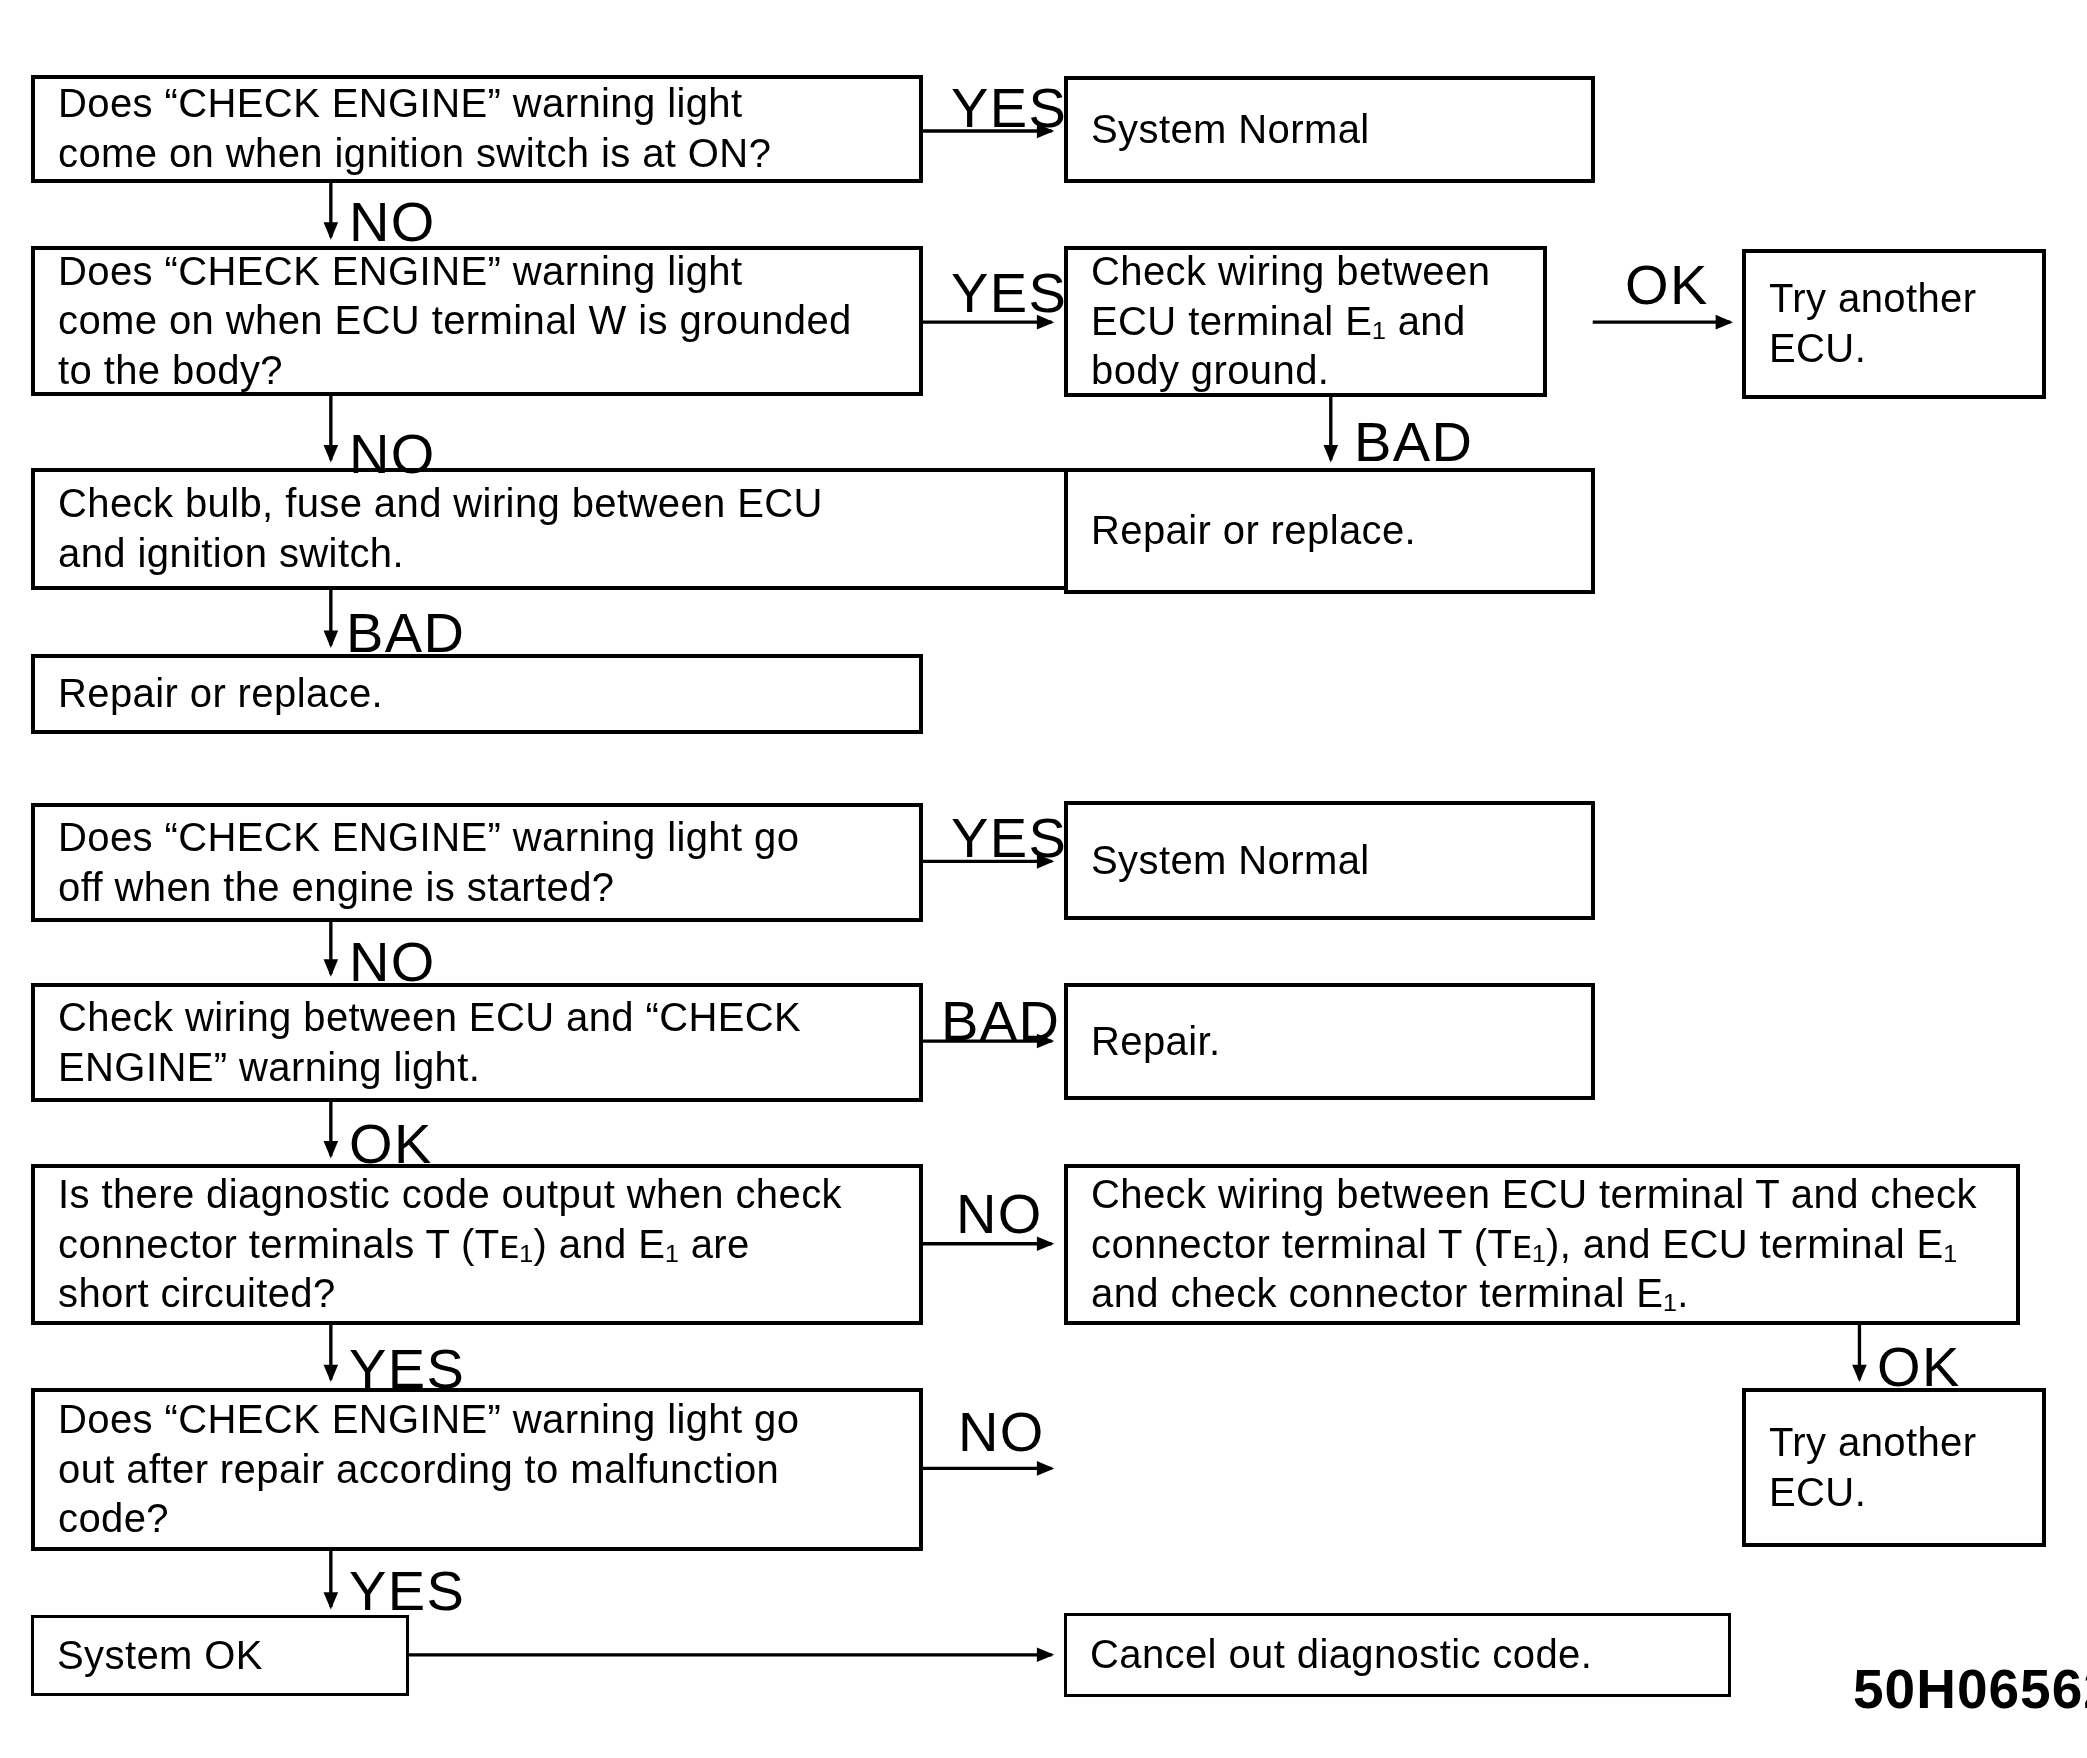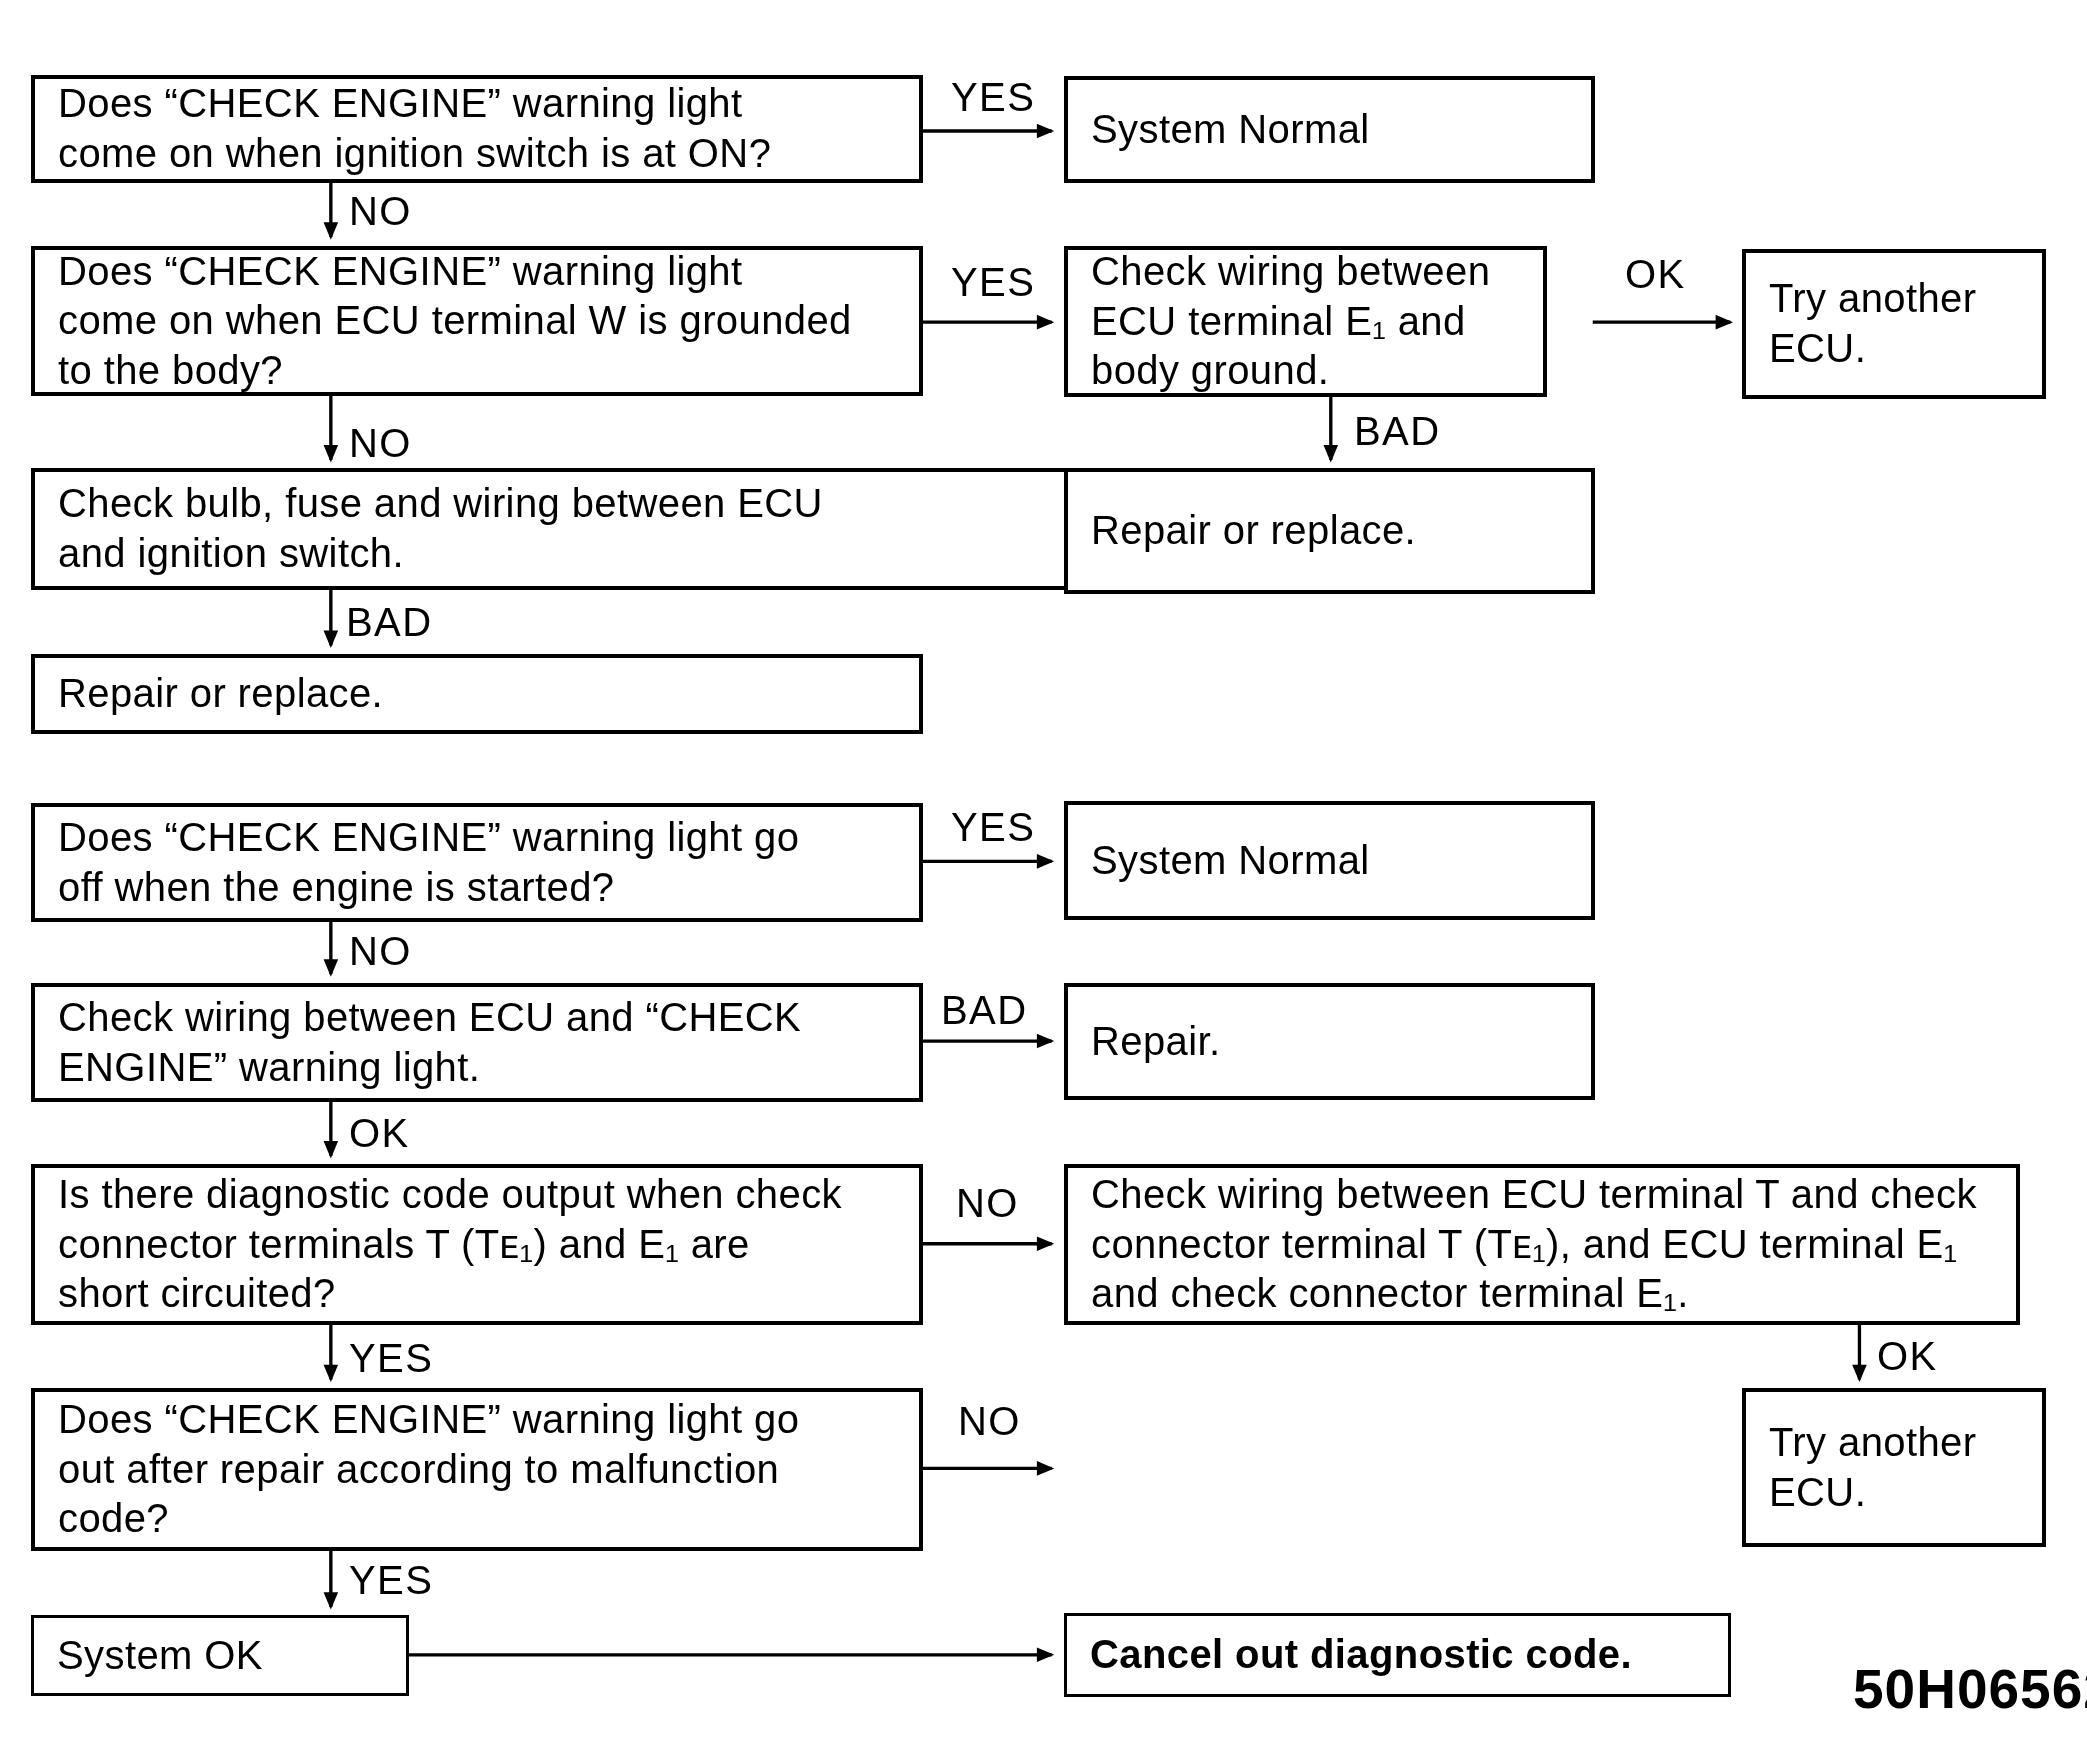--- a/index.html
+++ b/index.html
@@ -11,21 +11,21 @@
   .node {
     position:absolute; box-sizing:border-box;
     border:4.8px solid #000; background:#fff;
     display:flex; align-items:center;
     padding:5.7px 23px;
     font-size:40px; line-height:1.24; letter-spacing:0.4px;
     white-space:pre-line;
   }
   .node.thin { border-width:3.8px; }
   .lbl {
-    position:absolute; font-size:40px; letter-spacing:1.4px;text-align:center;
+    position:absolute; font-size:56px; letter-spacing:1.4px;text-align:center;
   }
   .figid {
     position:absolute; font-size:55px; font-weight:700; letter-spacing:1px;
   }
   svg.wires { position:absolute; left:0; top:0; width:2088px; height:1759px; }
   svg.wires line { stroke:#000; stroke-width:3.5; }
 </style>
 </head>
 <body>
 
@@ -100,21 +100,21 @@
   <div class="node" style="left:31px; top:1388px; width:892px; height:163px;">Does “CHECK ENGINE” warning light go
 out after repair according to malfunction
 code?</div>
 
 
   <div class="node" style="left:1742px; top:1388px; width:304px; height:159px;">Try another
 ECU.</div>
 
   <div class="node thin" style="left:31px; top:1615px; width:378px; height:81px;">System OK</div>
 
-  <div class="node thin" style="left:1064px; top:1613px; width:667px; height:84px;font-weight:bold;">Cancel out diagnostic code.</div>
+  <div class="node thin" style="left:1064px; top:1613px; width:667px; height:84px;">Cancel out diagnostic code.</div>
 
   <div class="lbl" style="left:951px; top:75px;">YES</div>
   <div class="lbl" style="left:349px; top:189px;">NO</div>
   <div class="lbl" style="left:951px; top:260px;">YES</div>
   <div class="lbl" style="left:1625px; top:252px;">OK</div>
   <div class="lbl" style="left:1354px; top:409px;">BAD</div>
   <div class="lbl" style="left:349px; top:421px;">NO</div>
   <div class="lbl" style="left:346px; top:600px;">BAD</div>
   <div class="lbl" style="left:951px; top:805px;">YES</div>
   <div class="lbl" style="left:349px; top:929px;">NO</div>

